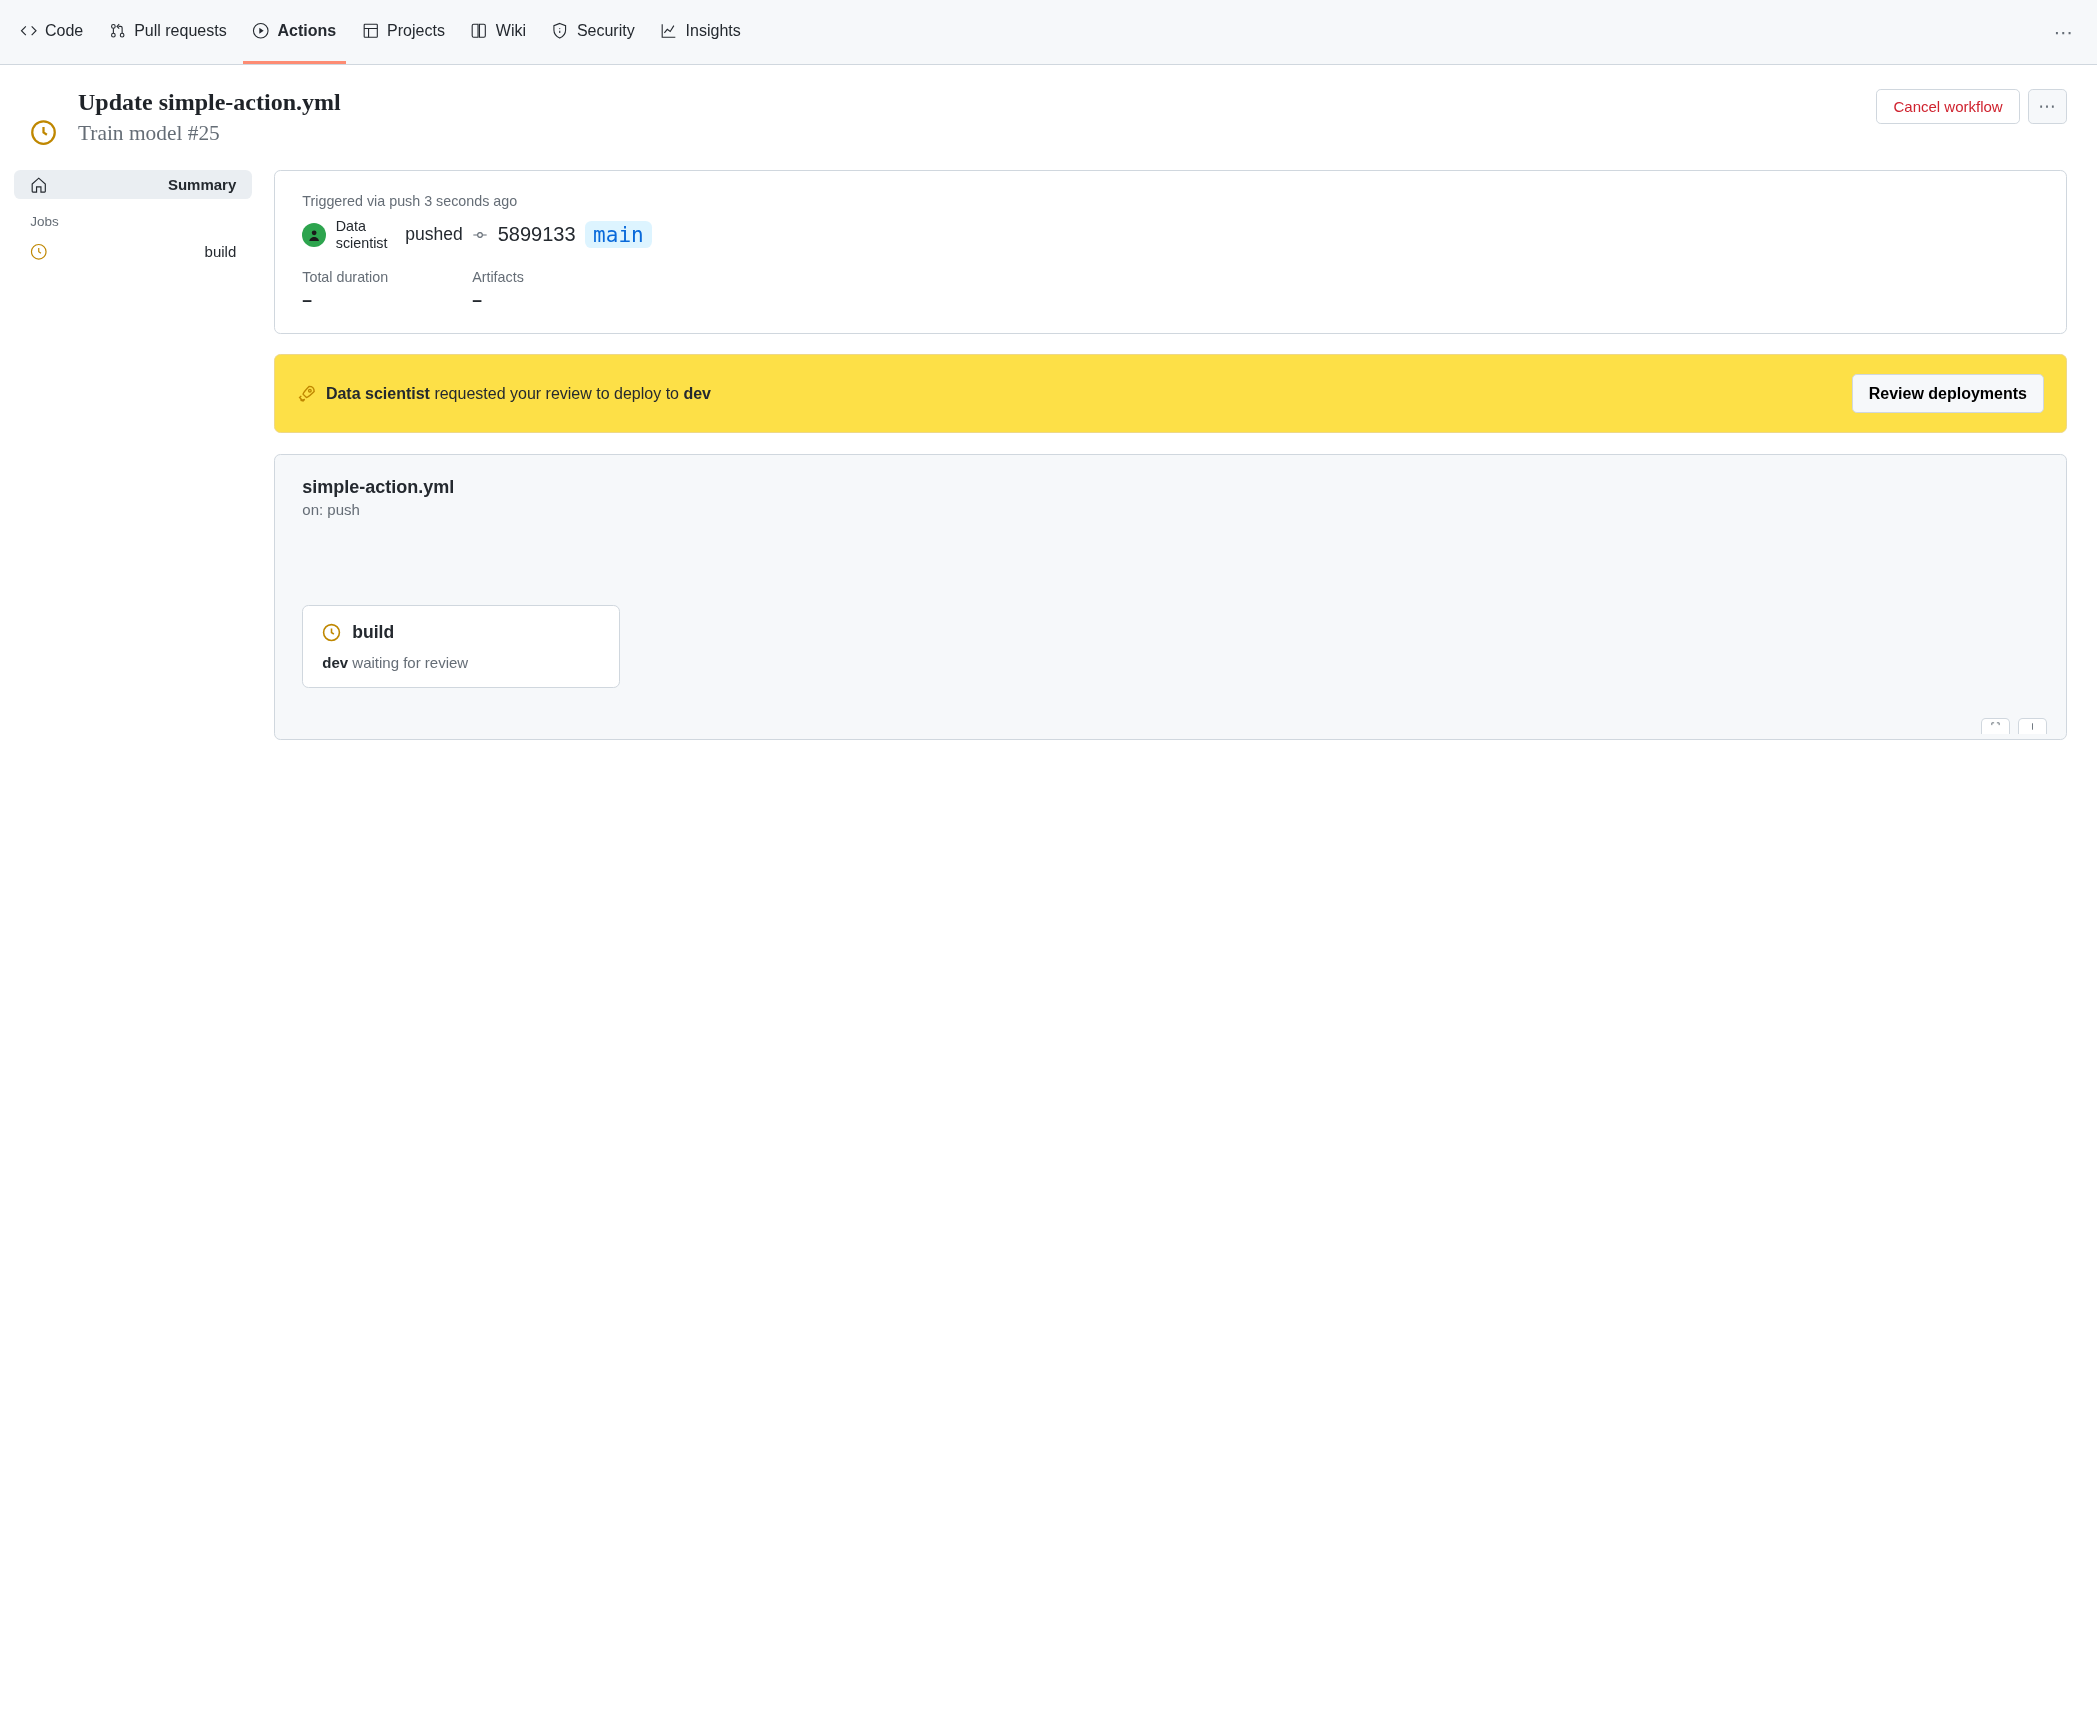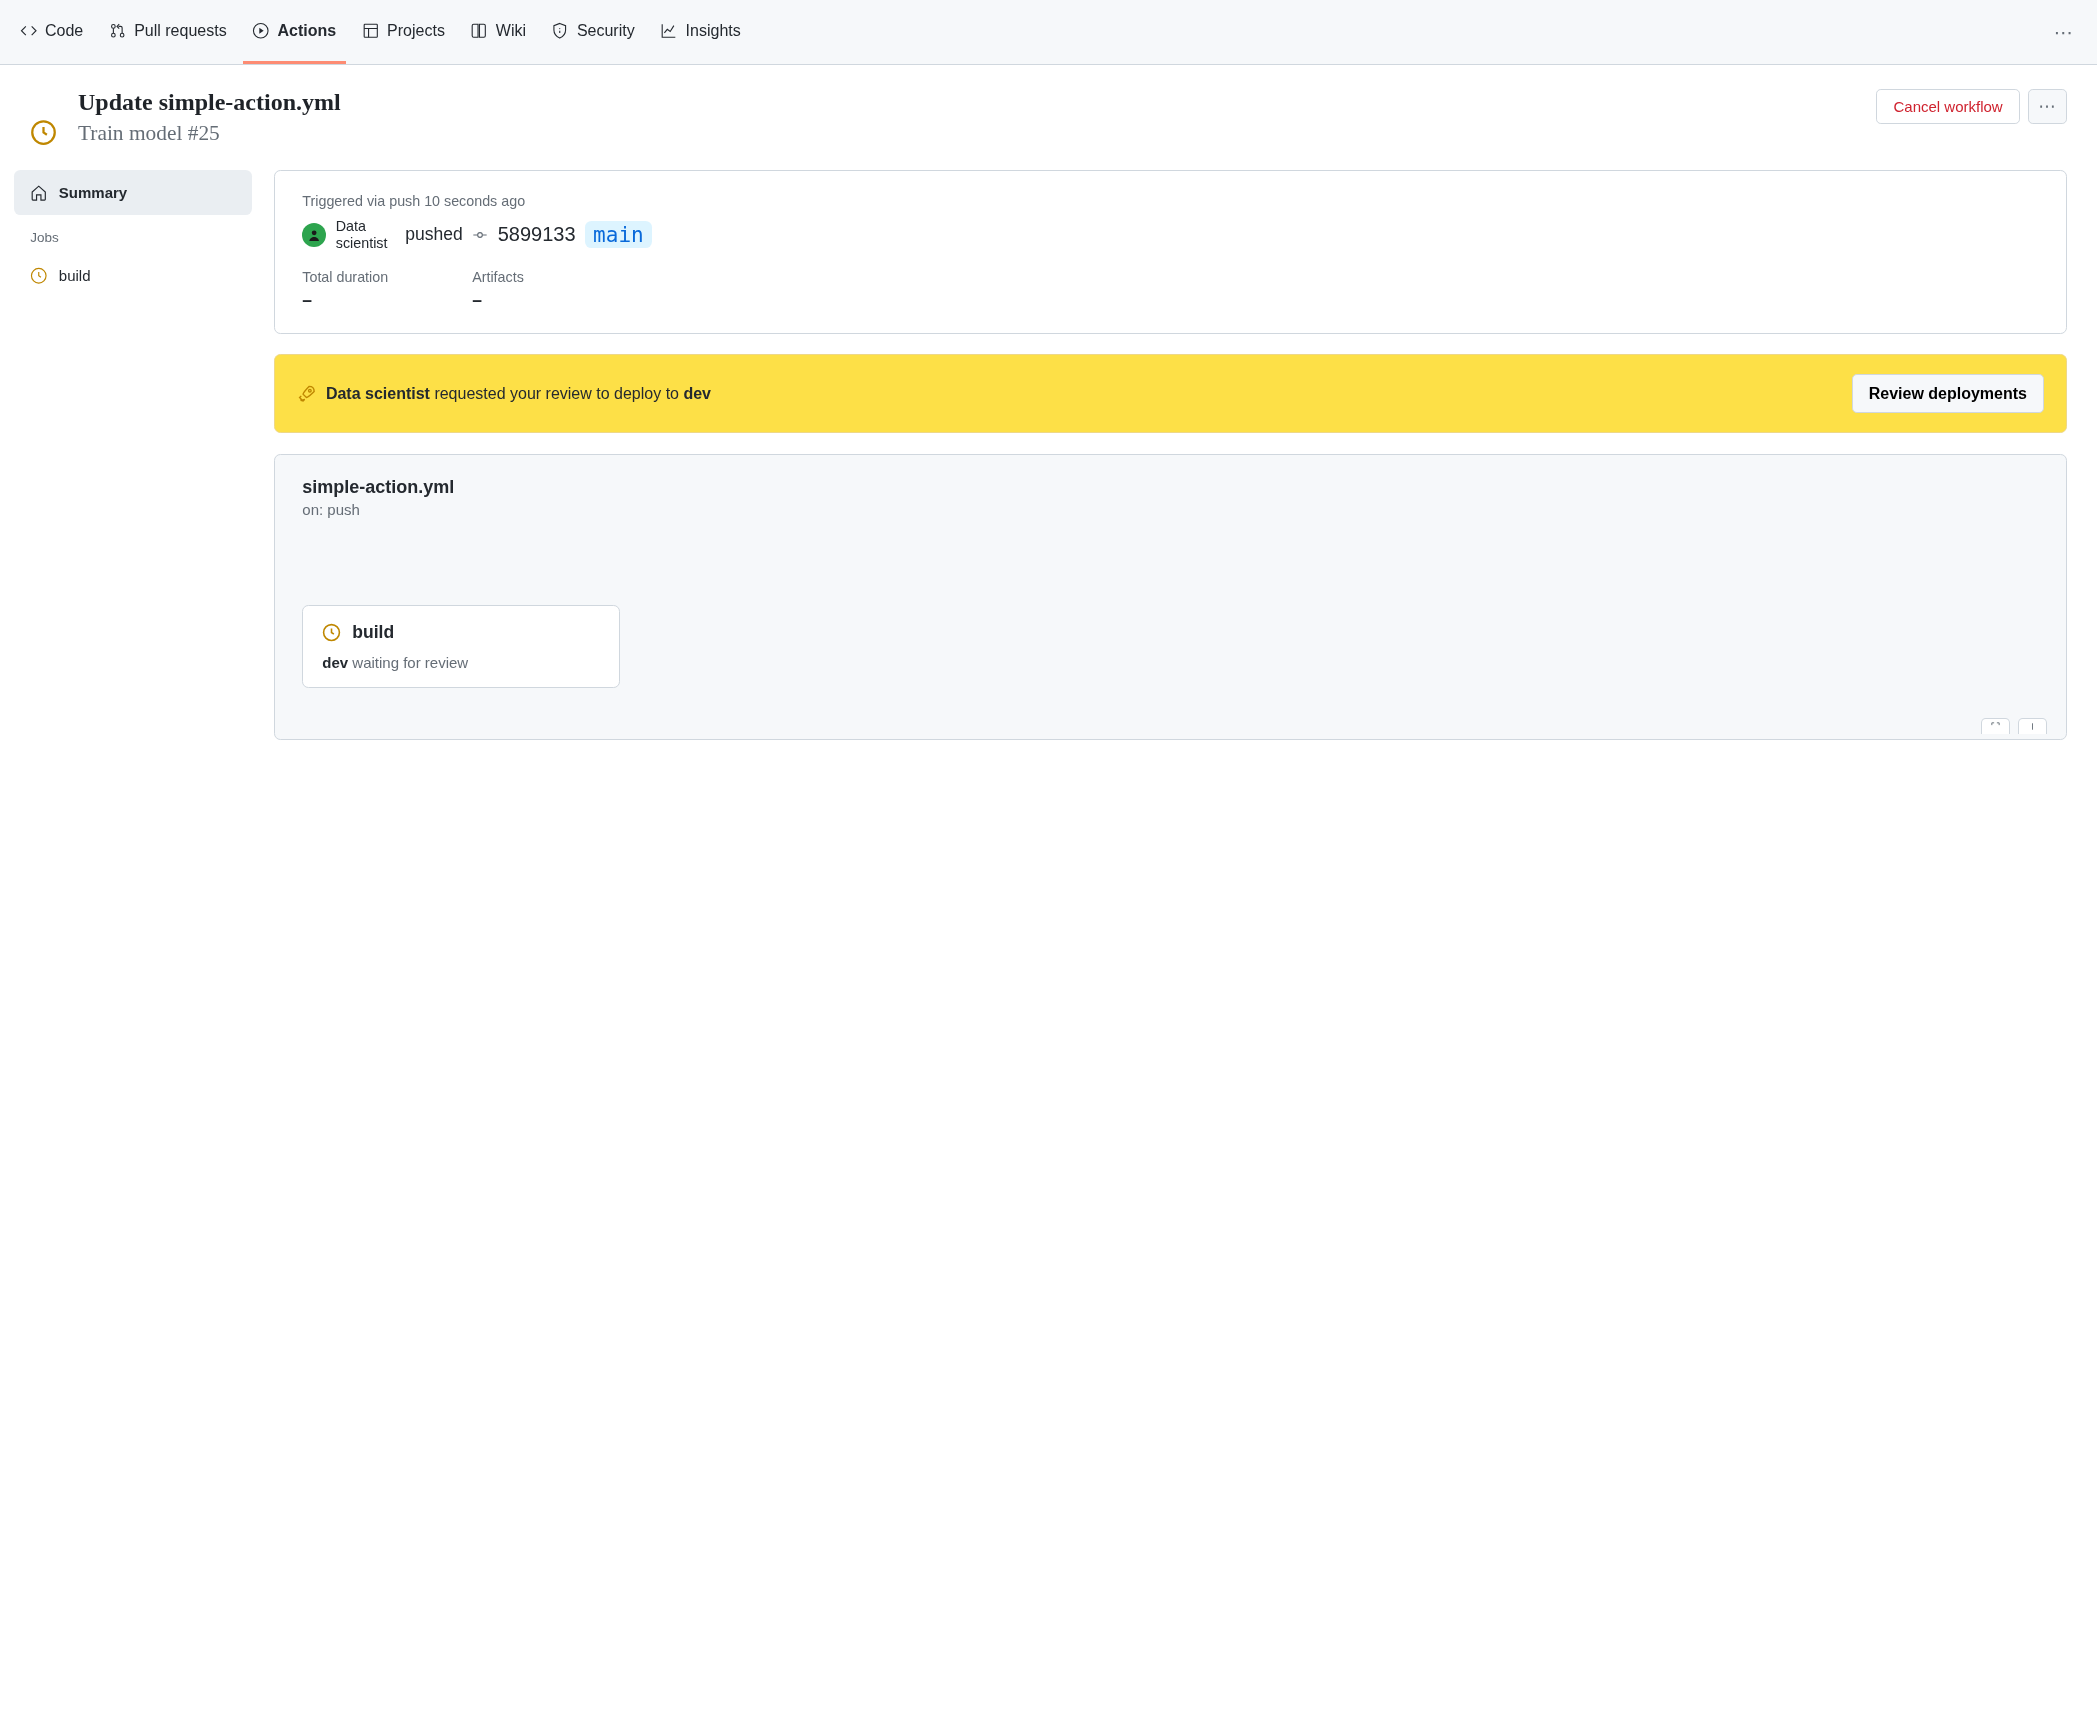--- a/index.html
+++ b/index.html
@@ -20,21 +20,21 @@
 .run-title { font-size: 24px; font-weight: 700; color: #1f2328; }
 .run-subtitle { font-size: 21.4px; color: #656d76; margin-top: 4.8px; font-weight: 400;}
 .header-actions { margin-left: auto; display: flex; gap: 8px; }
 .btn { border: 0.8px solid #d0d7de; background: #f6f8fa; border-radius: 4.8px; padding: 8px 16px; font-size: 15px; cursor: pointer; font-weight: 500; }
 .btn-danger { color: #cf222e; background: #ffffff; }
 .btn-small-kebab { padding: 6.4px 9.5px; color: #656d76; font-size: 17.5px; letter-spacing: 0.8px; line-height: 1; display: flex; align-items: center;}
 
 
 .layout { display: flex; padding: 16px 30px 32px 14.3px; gap: 22px; align-items: flex-start; }
 .sidebar { width: 238px; flex-shrink: 0; }
-.side-item { display: flex; align-items: center; gap: 11px; padding: 14px 16px; border-radius: 6.4px; font-size: 15px; color: #24292f; cursor: pointer; }
+.side-item { display: flex; align-items: center; gap: 11px; padding: 6px 16px; border-radius: 6.4px; font-size: 15px; color: #24292f; cursor: pointer; justify-content: space-between; }
 .side-item.active { background: #eaeef2; font-weight: 600; }
 .side-item svg { width: 17.5px; height: 17.5px; fill: none; stroke: #24292f; stroke-width: 1.6; }
 .side-label-heading { font-size: 13.5px; color: #656d76; padding: 14.3px 16px 8px 16px; font-weight: 400;}
 .side-item .status-icon { stroke: #bf8700; }
 
 .main { flex: 1; }
 
 
 .card { border: 0.8px solid #d0d7de; border-radius: 6.4px; padding: 22px 27px; background: #ffffff; margin-bottom: 20.6px; }
 .card-row { display: flex; gap: 48px; }
@@ -164,21 +164,21 @@
         </svg>
       <span>build</span>
     </div>
   </aside>
 
   <main class="main">
 
     <div class="card">
       <div class="card-row">
         <div class="card-col" style="flex:1">
-          <div class="meta-label">Triggered via push 10 seconds ago</div>
+          <div class="meta-label">Triggered via push 3 seconds ago</div>
           <div class="inline" style="margin-top:4.8px;">
             <span class="avatar">
               <svg viewBox="0 0 24 24">
                   <circle cx="12" cy="8" r="4"></circle>
                   <path d="M4 22c0-4 4-7 8-7s8 3 8 7z"></path>
                 </svg>
             </span>
             <span class="author">Data scientist</span>
             <span class="push-text">pushed</span>
             <span class="commit-icon">

